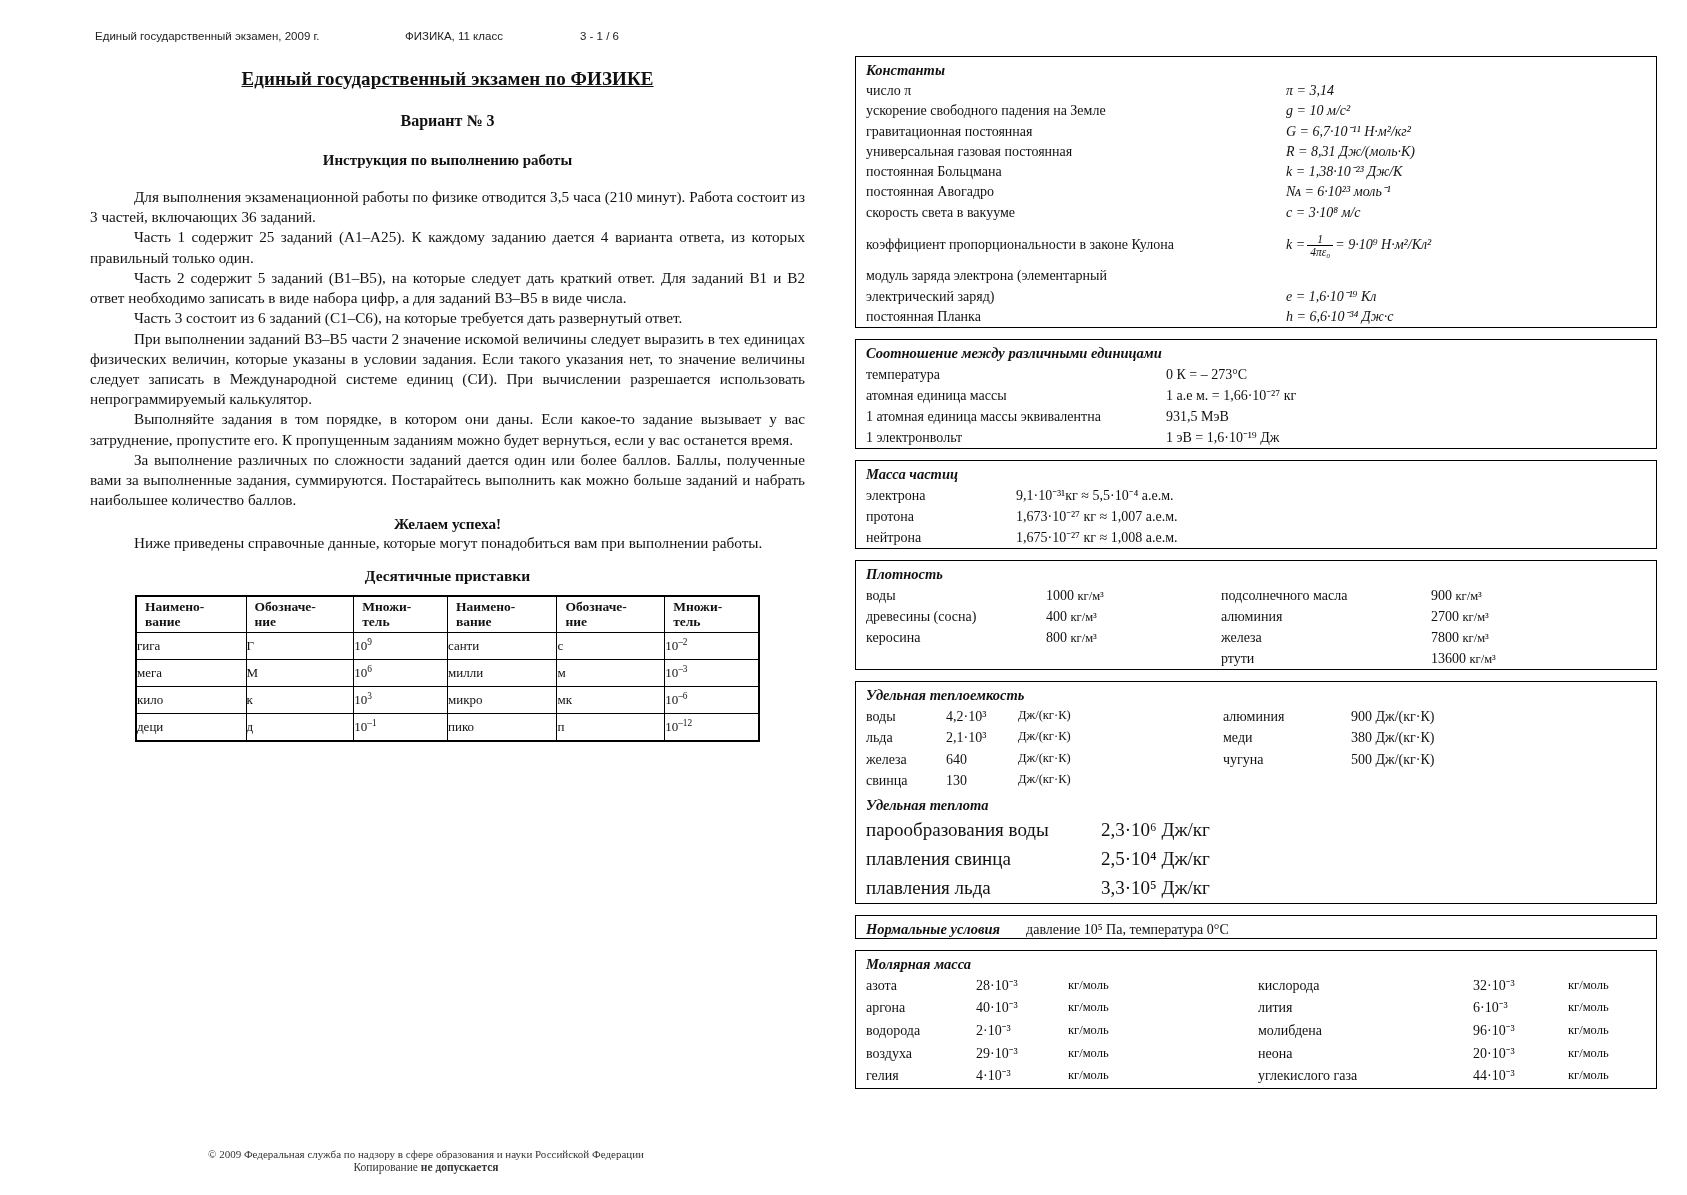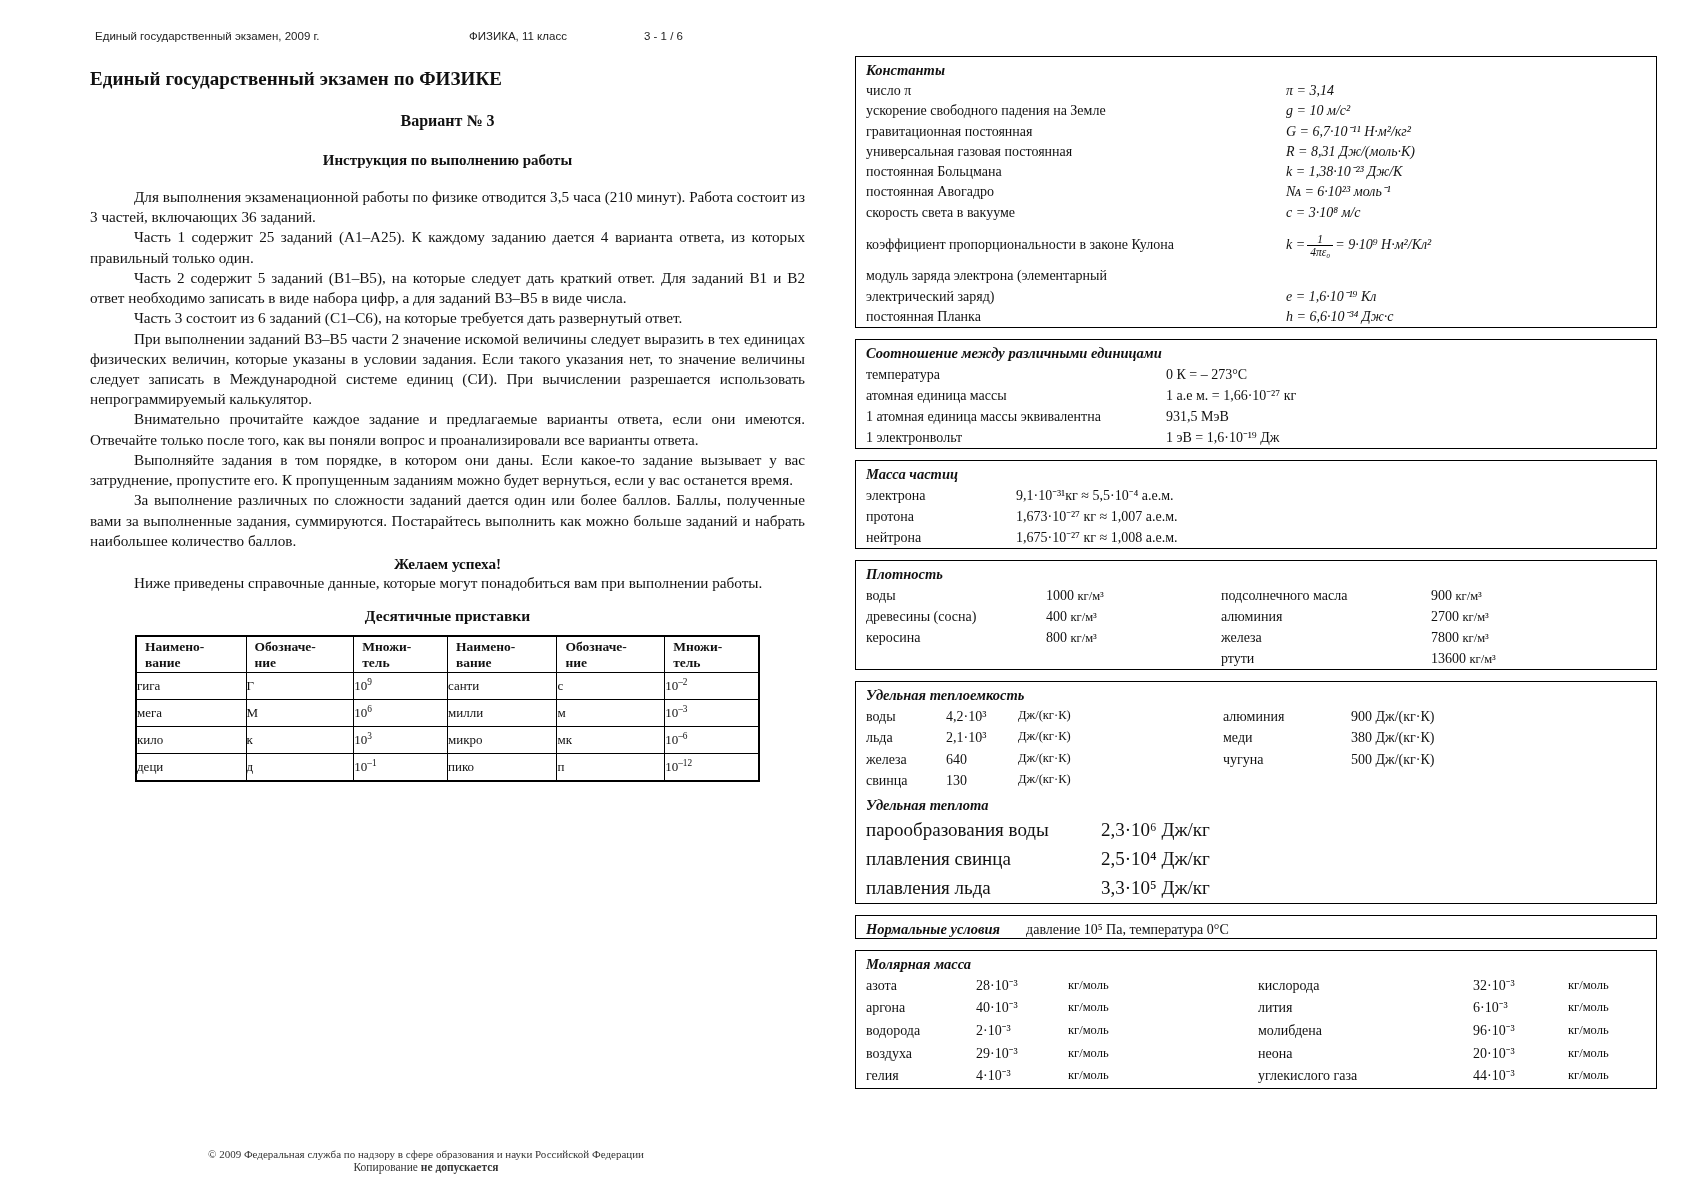--- a/index.html
+++ b/index.html
@@ -37,29 +37,31 @@
   .doc-header {
     font-family: "Liberation Sans", sans-serif;
     font-size: 11.5px;
     color: #222;
     display: flex;
     align-items: baseline;
     gap: 0;
     margin-bottom: 26px;
     margin-left: 5px;
   }
-  .doc-header .h-exam { width: 374px; }
+  .doc-header .h-exam { width: 310px; }
   .doc-header .h-subject { width: 175px; }
   .doc-header .h-page { }
 
   h1.title {
     font-size: 19px;
     font-weight: bold;
+    text-align: center;
     margin: 0 0 22px 0;
     letter-spacing: 0.1px;
+    text-decoration: underline;
   }
   h2.variant {
     font-size: 16px;
     font-weight: bold;
     text-align: center;
     margin: 0 0 22px 0;
   }
   h3.instr {
     font-size: 15px;
     font-weight: bold;
@@ -215,21 +217,20 @@
 
     <h1 class="title">Единый государственный экзамен по ФИЗИКЕ</h1>
     <h2 class="variant">Вариант № 3</h2>
     <h3 class="instr">Инструкция по выполнению работы</h3>
 
     <p class="body">Для выполнения экзаменационной работы по физике отводится 3,5 часа (210 минут). Работа состоит из 3 частей, включающих 36 заданий.</p>
     <p class="body">Часть 1 содержит 25 заданий (А1–А25). К каждому заданию дается 4 варианта ответа, из которых правильный только один.</p>
     <p class="body">Часть 2 содержит 5 заданий (В1–В5), на которые следует дать краткий ответ. Для заданий В1 и В2 ответ необходимо записать в виде набора цифр, а для заданий В3–В5 в виде числа.</p>
     <p class="body">Часть 3 состоит из 6 заданий (С1–С6), на которые требуется дать развернутый ответ.</p>
     <p class="body"> При выполнении заданий В3–В5 части 2 значение искомой величины следует выразить в тех единицах физических величин, которые указаны в условии задания. Если такого указания нет, то значение величины следует записать в Международной системе единиц (СИ). При вычислении разрешается использовать непрограммируемый калькулятор.</p>
-    <p class="body">Внимательно прочитайте каждое задание и предлагаемые  варианты ответа, если они имеются. Отвечайте только после того, как вы поняли вопрос и проанализировали все варианты ответа.</p>
     <p class="body">Выполняйте задания в том порядке, в котором они даны. Если какое-то задание вызывает у вас затруднение, пропустите его. К пропущенным заданиям можно будет вернуться, если у вас останется время.</p>
     <p class="body">За выполнение различных по сложности заданий дается один или более баллов. Баллы, полученные вами за выполненные задания, суммируются. Постарайтесь выполнить как можно больше заданий и набрать наибольшее количество баллов.</p>
 
     <div class="wish">Желаем успеха!</div>
     <p class="body"> Ниже приведены справочные данные, которые могут понадобиться вам при выполнении работы.</p>
 
     <div class="prefix-title">Десятичные приставки</div>
 
     <table class="prefixes">
       <thead>

